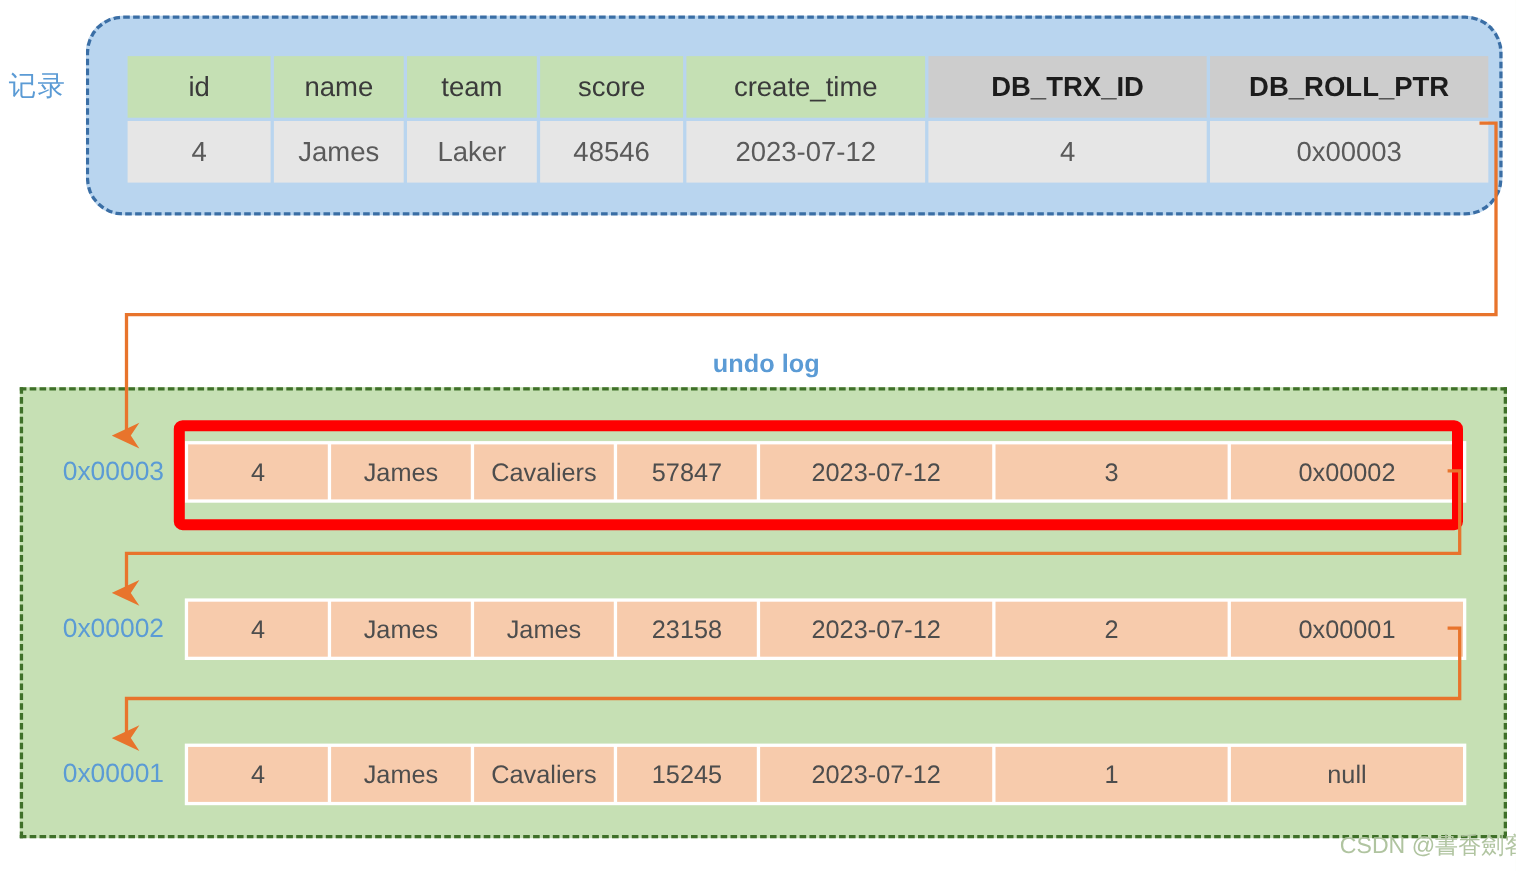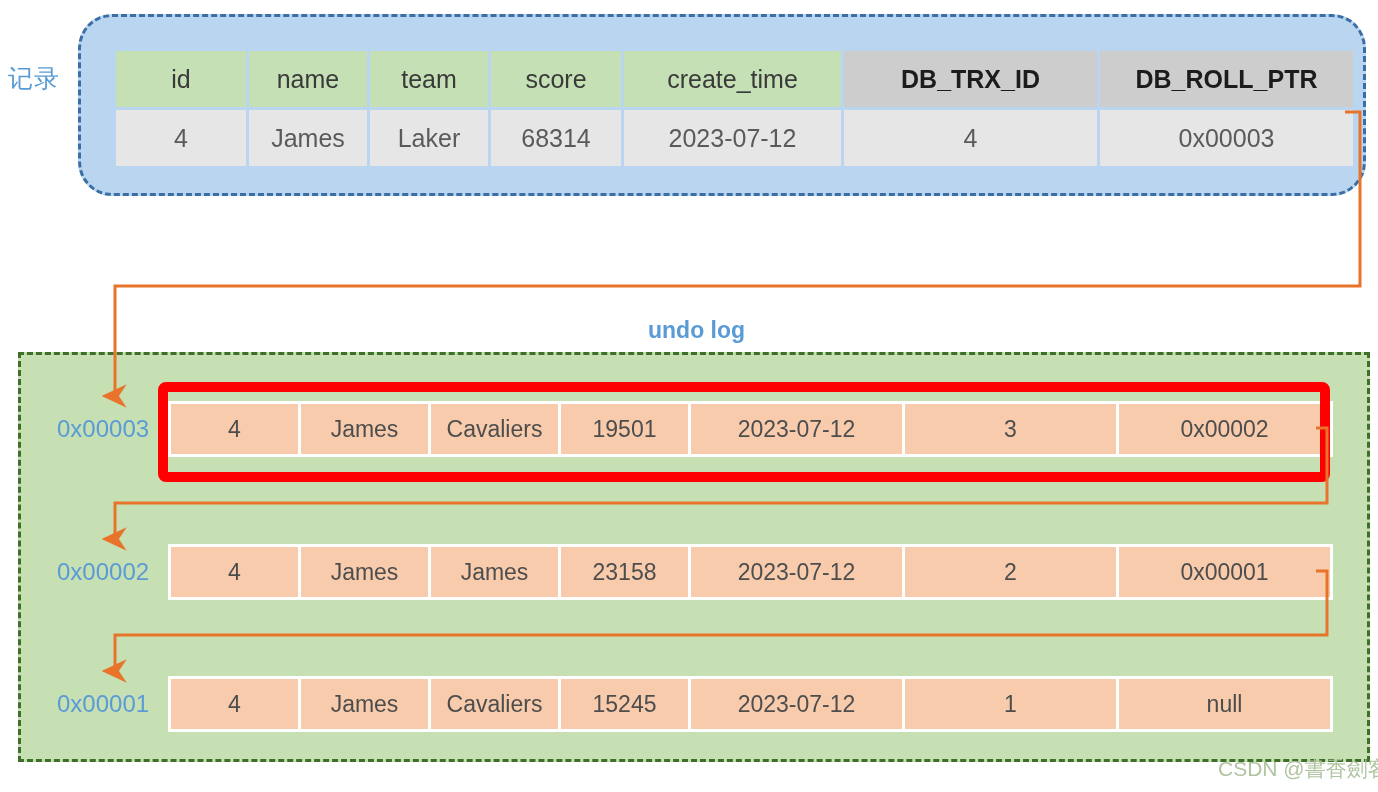--- a/index.html
+++ b/index.html
@@ -204,21 +204,21 @@
         <td>create_time</td>
         <td class="sys">DB_TRX_ID</td>
         <td class="sys">DB_ROLL_PTR</td>
       </tr>
     </thead>
     <tbody>
       <tr>
         <td>4</td>
         <td>James</td>
         <td>Laker</td>
-        <td>68314</td>
+        <td>48546</td>
         <td>2023-07-12</td>
         <td>4</td>
         <td>0x00003</td>
       </tr>
     </tbody>
   </table>
 
   <div class="undo-title">undo log</div>
 
   <div class="undo-box"></div>
@@ -233,21 +233,21 @@
         <col style="width:127px">
           <col style="width:211px">
           <col style="width:211px">
           <col style="width:211px">
       </colgroup>
       <tbody>
           <tr>
         <td>4</td>
         <td>James</td>
         <td>Cavaliers</td>
-        <td>19501</td>
+        <td>57847</td>
         <td>2023-07-12</td>
         <td>3</td>
         <td>0x00002</td>
       </tr>
     </tbody>
       </table>
   </div>
 
   <div class="ptr-label p2">0x00002</div>
   <div class="undo-row-wrap r2">

